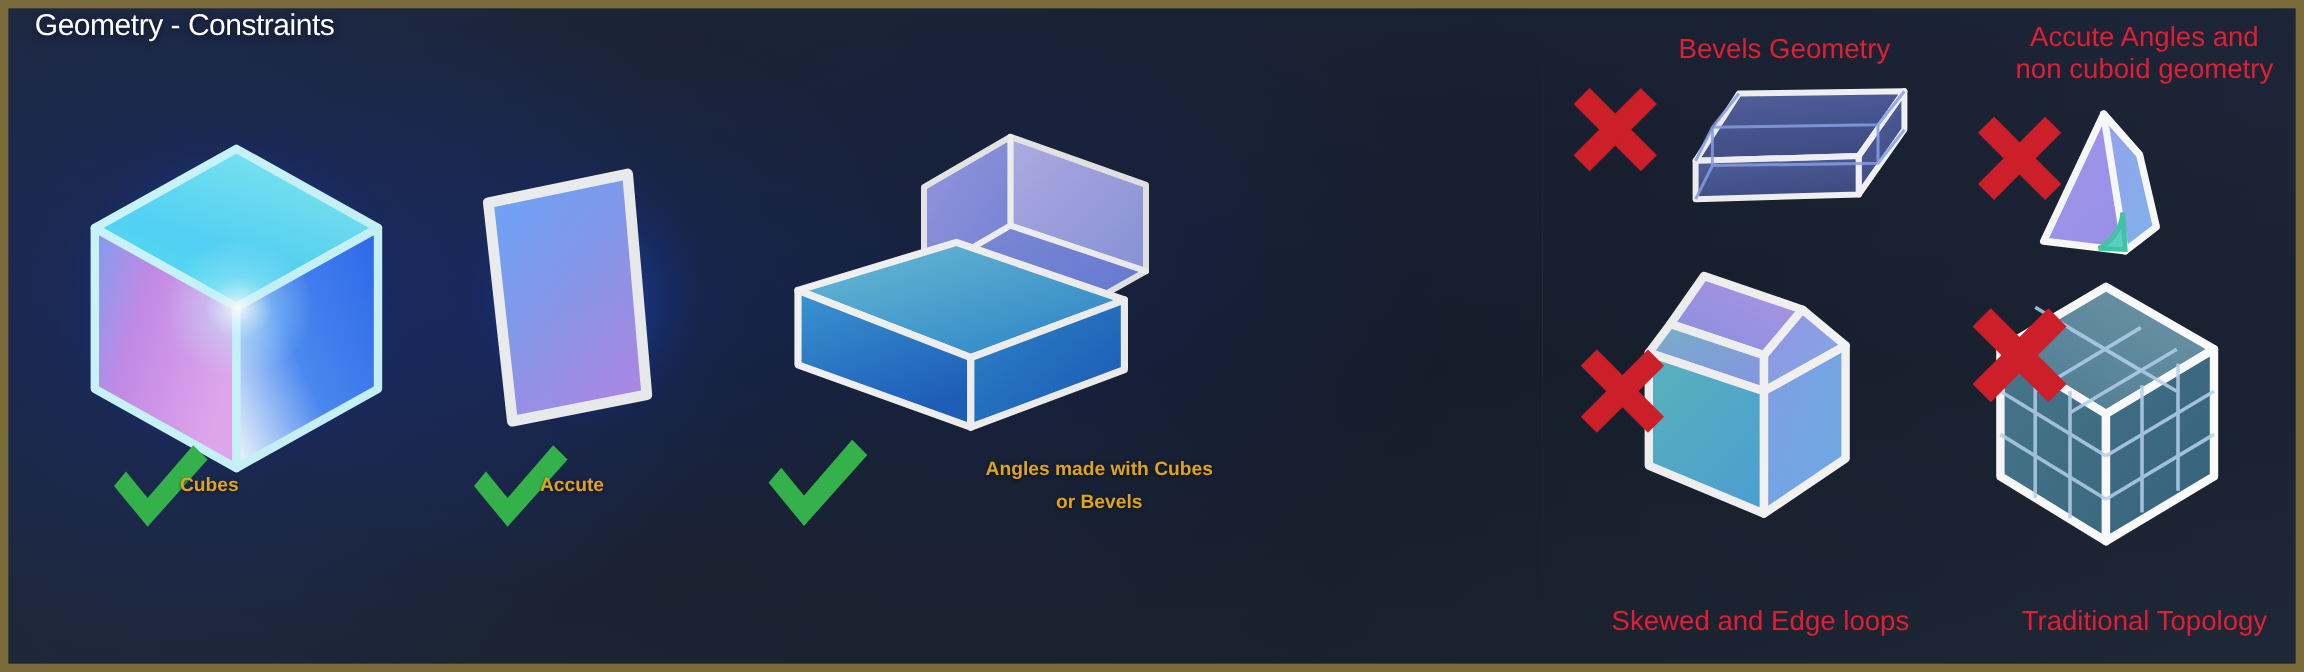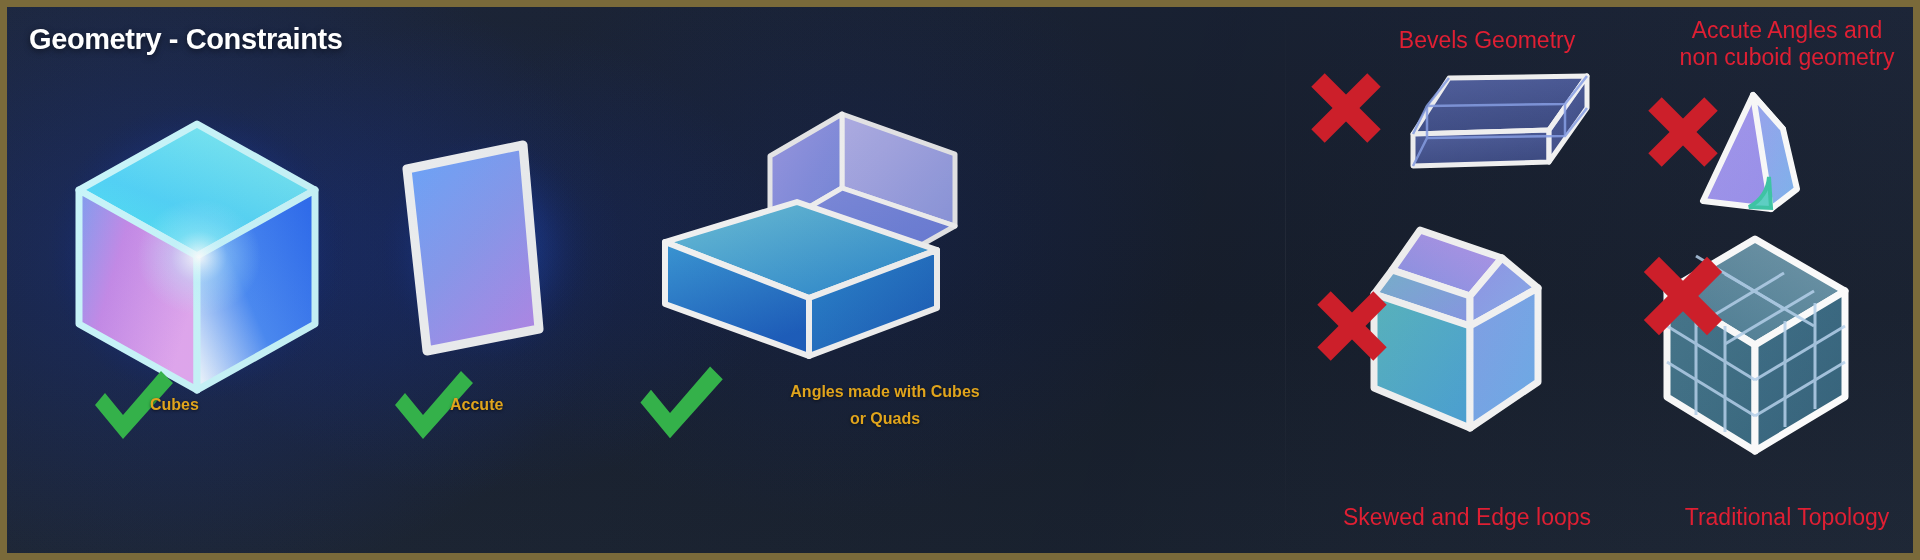--- a/index.html
+++ b/index.html
@@ -21,22 +21,22 @@
       linear-gradient(180deg,#1b2437 0%,#18202f 55%,#1c2534 100%);
     overflow:hidden;
   }
   #slide::after{
     content:"";position:absolute;inset:0;pointer-events:none;
     background:linear-gradient(105deg, rgba(255,255,255,0.012) 0%, rgba(0,0,0,0.10) 60%, rgba(255,255,255,0.01) 100%);
   }
 
   
   .title{
-    position:absolute;left:22px;top:16px;
-    font-size:29px;font-weight:bold;color:#ffffff;
+    position:absolute;left:22px;top:0;
+    font-size:25px;font-weight:normal;color:#ffffff;
     letter-spacing:-0.4px;
     text-shadow:0 2px 6px rgba(0,0,0,.5);
     z-index:30;
   }
 
   
   .art{position:absolute;}
   svg{display:block;overflow:visible;}
 
   .label-good{
@@ -183,23 +183,23 @@
         <polygon points="172,196 300,148 300,206 172,254" fill="url(#aBoxRight)"></polygon>
       </g>
     </svg>
   </div>
 
   <div class="check" style="left:625px;top:355px;">
     <svg width="95" height="85" viewBox="0 0 90 80">
       <polygon points="8,38 18,26 36,48 74,4 86,16 36,72" fill="#34b14a"></polygon>
     </svg>
   </div>
-  <div class="label-good" style="left:713px;top:371px;width:330px;text-align:center;">
+  <div class="label-good" style="left:744px;top:371px;width:330px;text-align:center;">
     <div>Angles made with Cubes</div>
-    <div>or Quads</div>
+    <div>or Bevels</div>
   </div>
 
   <div class="label-bad" style="left:1330px;top:20px;width:300px;">
     <div>Bevels Geometry</div>
   </div>
 
   <div class="cross" style="left:1300px;top:62px;">
     <svg width="78" height="78" viewBox="0 0 78 78">
       <g stroke="#cc1f2a" stroke-width="19" stroke-linecap="butt">
         <line x1="11" y1="11" x2="67" y2="67"></line>

